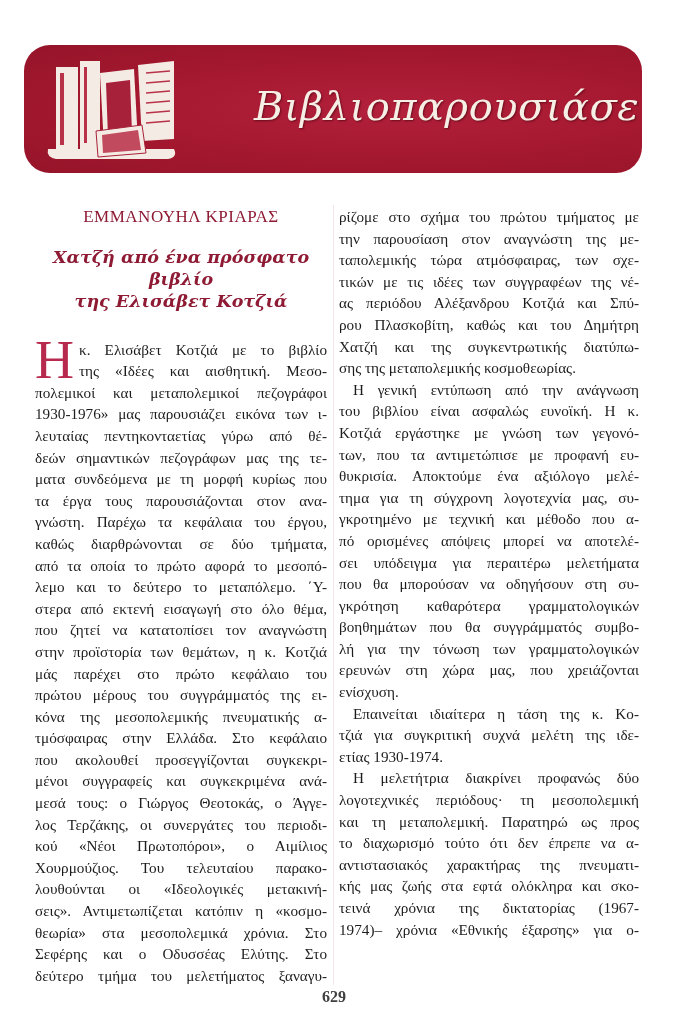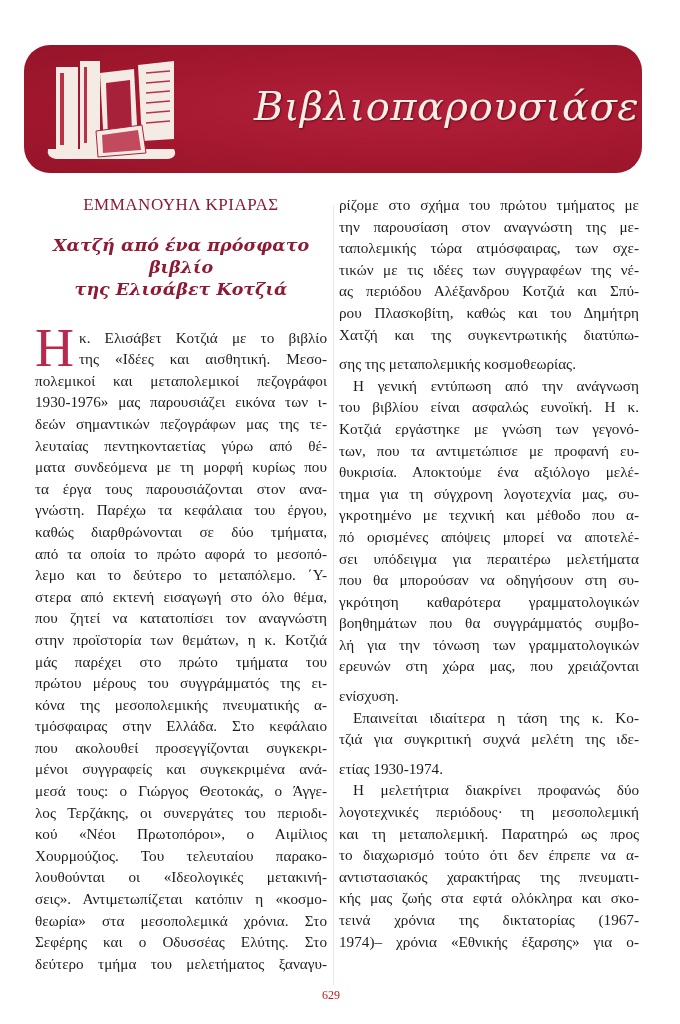--- a/index.html
+++ b/index.html
@@ -11,32 +11,32 @@
     position:absolute; left:24px; top:45px; width:618px; height:128px;
     background:radial-gradient(ellipse at 60% 50%, #b3203b 0%, #a4182f 55%, #951429 100%);
     border-radius:26px; overflow:hidden;
   }
   .banner-art { position:absolute; left:18px; top:8px; width:140px; height:112px; }
   .banner-title {
     position:absolute; left:230px; top:38px; font-size:40px; font-style:italic;
     color:#f6efe6; letter-spacing:0.5px; text-shadow:1px 1px 2px rgba(60,0,10,0.6);
     font-family:"DejaVu Serif","Liberation Serif",serif;
   }
-  .col { position:absolute; top:194px; width:292px; font-size:15.2px; line-height:21.6px; text-align:justify; }
+  .col { position:absolute; top:206px; width:292px; font-size:15.2px; line-height:21.6px; text-align:justify; }
   .col.left { left:35px; }
   .col.right { left:339px; width:300px; }
   .author { text-align:center; color:#8e1a34; font-size:17px; letter-spacing:0.5px; margin:0 0 18px 0; }
   .article-title { text-align:center; color:#8e1a34; font-weight:bold; font-style:italic; font-size:17.5px; line-height:22px; margin:0 0 27px 0; font-family:"DejaVu Serif",serif; }
   .line { display:block; white-space:nowrap; text-align:justify; text-align-last:justify; height:21.6px; overflow:hidden; }
-  .line.last { text-align-last:left;margin-top:8px; }
+  .line.last { text-align-last:left; }
   .line.indent { padding-left:14px; }
   .dropcap-wrap { position:relative; }
   .dropcap { position:absolute; left:0; top:-4px; font-size:54px; line-height:50px; color:#b82a4d; }
   .dc-line { padding-left:44px; }
-  .page-number { position:absolute; left:322px; top:988px; color:#b91c1c; font-size:12px; font-weight:normal; }
+  .page-number { position:absolute; left:322px; top:988px; color:#404040; font-size:16px; font-weight:bold; }
   .col-divider { position:absolute; left:333px; top:205px; width:1px; height:780px; background:#f3e6ea; }
 </style>
 </head>
 <body>
 
 <div class="banner">
   <svg class="banner-art" viewBox="0 0 140 112">
     <path d="M6 96 Q4 104 14 106 L126 106 Q136 104 132 96 Z" fill="#f4ece4"></path>
     <rect x="14" y="14" width="22" height="84" fill="#f4ece4"></rect>
     <rect x="18" y="20" width="4" height="72" fill="#b8324a"></rect>
@@ -66,32 +66,32 @@
   <div class="article-title">
     <div>Χατζή από ένα πρόσφατο βιβλίο</div>
     <div>της Ελισάβετ Κοτζιά</div>
   </div>
   <div class="dropcap-wrap" id="left-body">
     <span class="dropcap">Η</span>
   <span class="line dc-line">κ. Ελισάβετ Κοτζιά με το βιβλίο</span>
       <span class="line dc-line">της «Ιδέες και αισθητική. Μεσο-</span>
       <span class="line">πολεμικοί και μεταπολεμικοί πεζογράφοι</span>
       <span class="line">1930-1976» μας παρουσιάζει εικόνα των ι-</span>
+      <span class="line">λευταίας πεντηκονταετίας γύρω από θέ-</span>
       <span class="line">δεών σημαντικών πεζογράφων μας της τε-</span>
-      <span class="line">λευταίας πεντηκονταετίας γύρω από θέ-</span>
       <span class="line">ματα συνδεόμενα με τη μορφή κυρίως που</span>
       <span class="line">τα έργα τους παρουσιάζονται στον ανα-</span>
       <span class="line">γνώστη. Παρέχω τα κεφάλαια του έργου,</span>
       <span class="line">καθώς διαρθρώνονται σε δύο τμήματα,</span>
       <span class="line">από τα οποία το πρώτο αφορά το μεσοπό-</span>
       <span class="line">λεμο και το δεύτερο το μεταπόλεμο. ΄Υ-</span>
       <span class="line">στερα από εκτενή εισαγωγή στο όλο θέμα,</span>
       <span class="line">που ζητεί να κατατοπίσει τον αναγνώστη</span>
       <span class="line">στην προϊστορία των θεμάτων, η κ. Κοτζιά</span>
-      <span class="line">μάς παρέχει στο πρώτο τμήματα του</span>
+      <span class="line">μάς παρέχει στο πρώτο κεφάλαιο του</span>
       <span class="line">πρώτου μέρους του συγγράμματός της ει-</span>
       <span class="line">κόνα της μεσοπολεμικής πνευματικής α-</span>
       <span class="line">τμόσφαιρας στην Ελλάδα. Στο κεφάλαιο</span>
       <span class="line">που ακολουθεί προσεγγίζονται συγκεκρι-</span>
       <span class="line">μένοι συγγραφείς και συγκεκριμένα ανά-</span>
       <span class="line">μεσά τους: ο Γιώργος Θεοτοκάς, ο Άγγε-</span>
       <span class="line">λος Τερζάκης, οι συνεργάτες του περιοδι-</span>
       <span class="line">κού «Νέοι Πρωτοπόροι», ο Αιμίλιος</span>
       <span class="line">Χουρμούζιος. Του τελευταίου παρακο-</span>
       <span class="line">λουθούνται οι «Ιδεολογικές μετακινή-</span>

